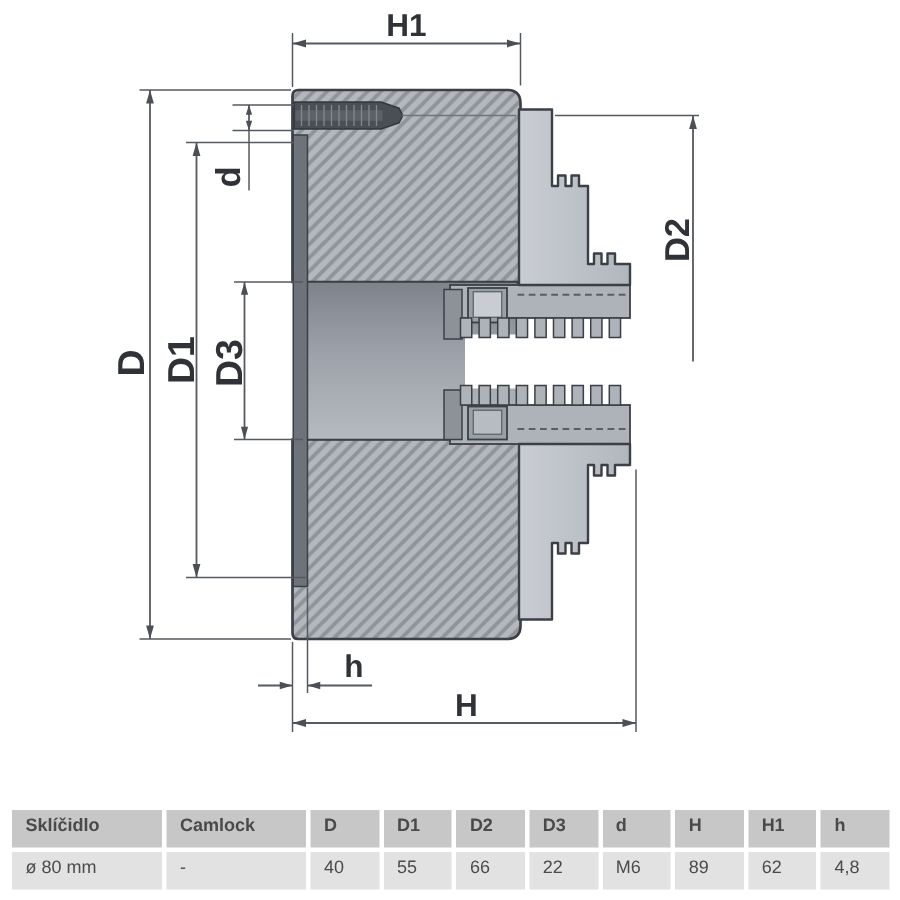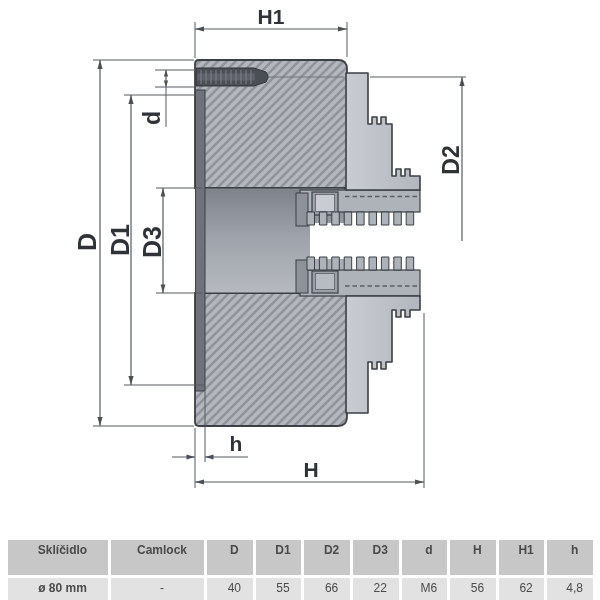--- a/index.html
+++ b/index.html
@@ -7,25 +7,25 @@
          font-family:"Liberation Sans","DejaVu Sans",sans-serif;border-radius:29px;}
   .drawing-wrap{position:absolute;left:0;top:0;width:600px;height:535px;}
   svg text{fill:#2f3237;}
   .dim-h{font-size:21px;font-weight:600;}
   .dim-v{font-size:25px;font-weight:600;}
   .dim-v-sm{font-size:23px;font-weight:600;}
 
   .spec-table{position:absolute;left:8px;top:540px;width:585px;
               display:grid;grid-template-columns:100px 93px repeat(8,1fr);
               gap:3px;font-size:12px;color:#4b4b4b;}
-  .spec-table .cell{height:35px;line-height:21px;padding-left:9px;
-                    white-space:nowrap;overflow:hidden;text-align:center;}
+  .spec-table .cell{height:25px;line-height:21px;padding-left:9px;
+                    white-space:nowrap;overflow:hidden;}
   .spec-table .th{background:#c7c7c7;font-weight:700;color:#4a4a4a;}
   .spec-table .td{background:#e2e2e2;font-weight:400;}
-  .spec-table .td.first{font-weight:700;}
+  .spec-table .td.first{font-weight:400;}
 </style>
 </head>
 <body>
 
 <div class="stage">
 
   <div class="drawing-wrap">
   <svg width="600" height="535" viewBox="0 0 600 535" xmlns="http://www.w3.org/2000/svg">
     <defs>
       <pattern id="hatch" patternUnits="userSpaceOnUse" width="9" height="9">
@@ -159,18 +159,18 @@
     <div class="cell th">H1</div>
     <div class="cell th">h</div>
 
     <div class="cell td first">ø 80 mm</div>
     <div class="cell td">-</div>
     <div class="cell td">40</div>
     <div class="cell td">55</div>
     <div class="cell td">66</div>
     <div class="cell td">22</div>
     <div class="cell td">M6</div>
-    <div class="cell td">56</div>
+    <div class="cell td">89</div>
     <div class="cell td">62</div>
     <div class="cell td">4,8</div>
   </div>
 
 </div>
 
 </body></html>

